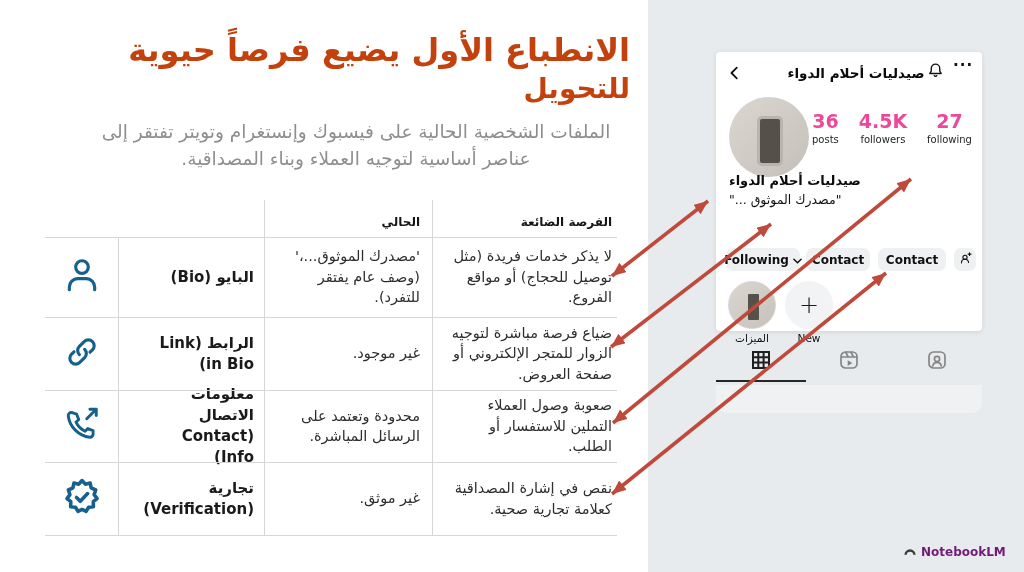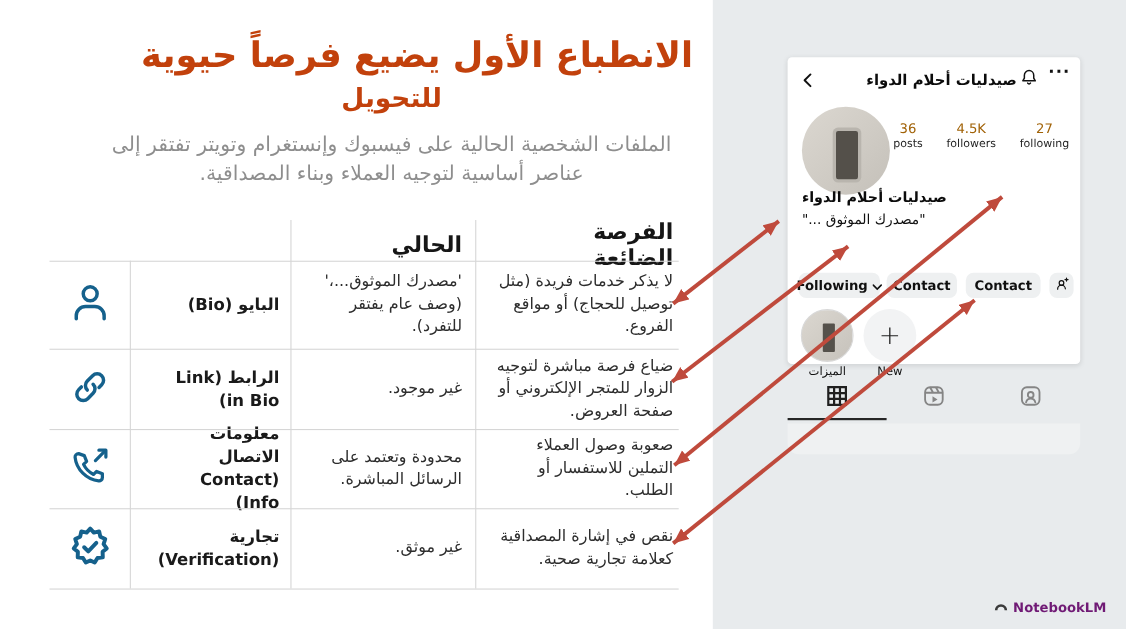--- a/index.html
+++ b/index.html
@@ -5,30 +5,30 @@
   * { margin:0; padding:0; box-sizing:border-box; }
   body { font-family:"DejaVu Sans", sans-serif; }
   #stage { position:relative; width:1024px; height:572px; background:#ffffff; overflow:hidden; }
 
   
   .right-panel { position:absolute; left:648px; top:0; width:376px; height:572px; background:#e8ebed; }
 
   
   .title-block { position:absolute; left:82px; top:30px; width:548px; direction:rtl; color:#c2410c; font-weight:bold; }
   .title-l1 { font-size:32px; line-height:40px; text-align:right; }
-  .title-l2 { font-size:24px; line-height:38px; text-align:center; }
+  .title-l2 { font-size:28px; line-height:38px; text-align:right; }
   .subtitle { position:absolute; left:82px; top:118px; width:548px; direction:rtl; text-align:center;
               color:#8e8e8e; font-size:18.5px; line-height:27px; }
 
   
   .cmp-table { position:absolute; left:45px; top:200px; width:572px; height:335px; direction:rtl;
                display:grid; grid-template-columns:185px 168px 146px 73px;
                grid-template-rows:37px 80px 73px 72px 73px; }
   .cell { display:flex; align-items:center; }
-  .cell.head { font-weight:bold; font-size:20px; color:#161616; }
+  .cell.head { font-weight:bold; font-size:12px; color:#161616; }
   .cell.missed { font-size:14.5px; line-height:20.5px; color:#2d2d2d; padding:2px 5px 2px 12px; }
   .cell.current { font-size:14.5px; line-height:20.5px; color:#2d2d2d; padding:2px 12px 2px 10px; }
   .cell.label { font-weight:bold; font-size:15px; line-height:21px; color:#1a1a1a; padding:2px 10px 2px 21px; }
   .cell.iconcell { justify-content:center; }
   .tline { position:absolute; background:#d6d6d6; }
 
   
   .card { position:absolute; left:716px; top:52px; width:266px; height:279px; background:#ffffff;
           border-radius:4px; box-shadow:0 1px 5px rgba(0,0,0,0.10); }
   .ig-back { position:absolute; left:11px; top:13px; cursor:pointer; }
@@ -36,21 +36,21 @@
               font-weight:bold; font-size:13.5px; color:#0b0b0b; }
   .ig-bell { position:absolute; left:211px; top:10px; cursor:pointer; }
   .ig-dots { position:absolute; left:237px; top:4px; font-size:15px; font-weight:bold; color:#111;
              letter-spacing:1px; cursor:pointer; }
   .avatar { position:absolute; left:13px; top:45px; width:80px; height:80px; border-radius:50%;
             background:linear-gradient(135deg,#dbd7d0 0%,#cfcbc4 55%,#c4c0b9 100%); overflow:hidden; }
   .avatar .door { position:absolute; left:31px; top:22px; width:20px; height:44px; background:#54504a;
                   border-radius:2px; box-shadow:0 0 0 3px #b9b5ae; }
   .stats { position:absolute; left:96px; top:58px; width:160px; display:flex; justify-content:space-between; }
   .stat { text-align:center; cursor:pointer; }
-  .stat .v { font-weight:normal; font-size:12px; color:#a16207; }
+  .stat .v { font-weight:bold; font-size:19px; color:#ec4899; }
   .stat .l { font-size:10px; color:#1f1f1f; margin-top:2px; }
   .ig-name { position:absolute; left:13px; top:121px; direction:rtl; font-weight:bold; font-size:13px; color:#0b0b0b; }
   .ig-bio { position:absolute; left:13px; top:140px; direction:rtl; font-size:12.5px; color:#101010; }
   .btn { position:absolute; top:196px; height:23px; background:#eef0f1; border-radius:7px; display:flex;
          align-items:center; justify-content:center; gap:4px; font-size:12px; font-weight:bold; color:#101010;
          cursor:pointer; }
   .hl-circle { position:absolute; top:229px; width:48px; height:48px; border-radius:50%; cursor:pointer; }
   .hl1 { left:12px; border:1px solid #d8d8d8; background:linear-gradient(135deg,#dbd7d0,#c6c2bb); overflow:hidden; }
   .hl1 .door { position:absolute; left:19px; top:12px; width:11px; height:26px; background:#55514b; border-radius:1px; }
   .hl2 { left:69px; background:#f2f3f4; display:flex; align-items:center; justify-content:center;

